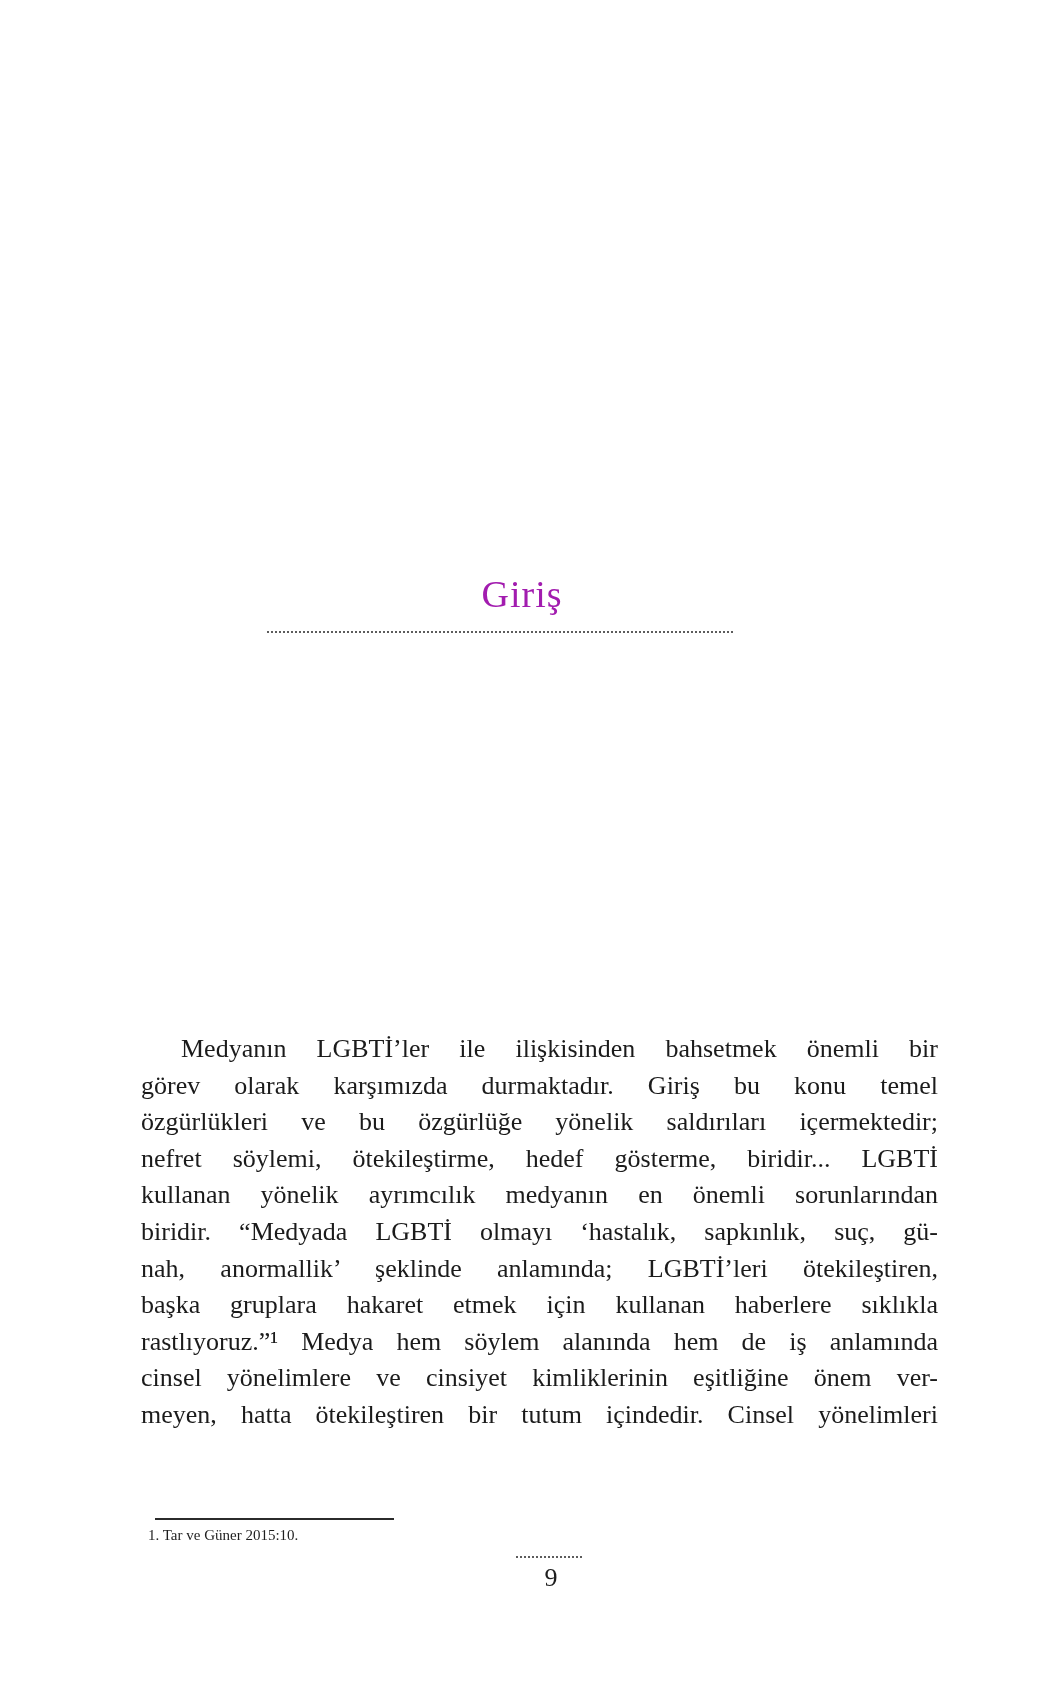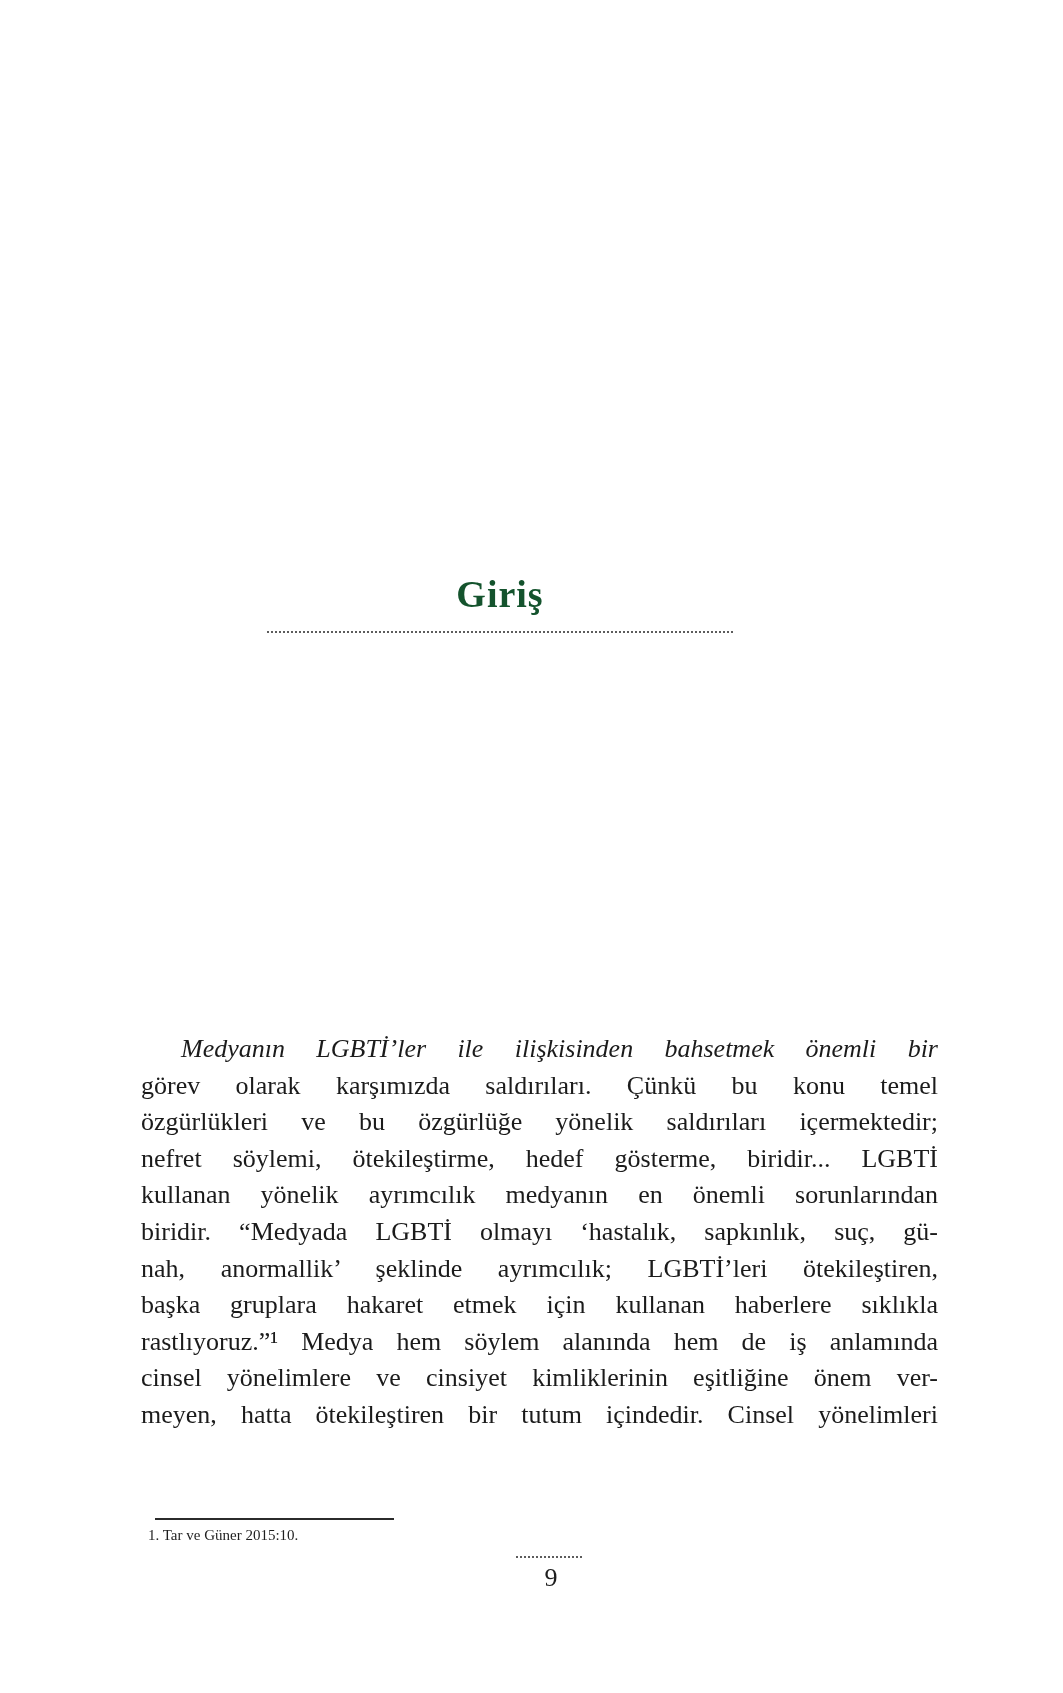--- a/index.html
+++ b/index.html
@@ -14,23 +14,24 @@
     overflow: hidden;
   }
   .title {
     position: absolute;
     top: 572px;
     left: 0;
     width: 1000px;
     margin: 0;
     text-align: center;
     font-size: 38px;
-    font-weight: 700;
+    font-weight: 400;
     letter-spacing: 1px;
-    color: #14532d;
+    color: #a21caf;
+    padding-left: 22px;
   }
   .title-rule {
     position: absolute;
     top: 631px;
     left: 267px;
     width: 466px;
     height: 0;
     border-top: 2px dotted #5c5c5c;
   }
   .paragraph {
@@ -39,21 +40,21 @@
     left: 141px;
     width: 797px;
     font-size: 26px;
     line-height: 36.6px;
     color: #1b1b1b;
   }
   .line {
     text-align: justify;
     text-align-last: justify;
   }
-  .line.indent { text-indent: 40px; font-style: italic; }
+  .line.indent { text-indent: 40px; }
   .fn-rule {
     position: absolute;
     top: 1518px;
     left: 155px;
     width: 239px;
     height: 0;
     border-top: 2px solid #2b2b2b;
   }
   .footnote {
     position: absolute;
@@ -84,26 +85,26 @@
 <body>
 
 <div class="page">
 
   <h1 class="title">Giriş</h1>
 
   <div class="title-rule"></div>
 
   <div class="paragraph">
       <div class="line indent">Medyanın LGBTİ’ler ile ilişkisinden bahsetmek önemli bir</div>
-      <div class="line">görev olarak karşımızda saldırıları. Çünkü bu konu temel</div>
+      <div class="line">görev olarak karşımızda durmaktadır. Giriş bu konu temel</div>
       <div class="line">özgürlükleri ve bu özgürlüğe yönelik saldırıları içermektedir;</div>
       <div class="line">nefret söylemi, ötekileştirme, hedef gösterme, biridir... LGBTİ</div>
       <div class="line">kullanan yönelik ayrımcılık medyanın en önemli sorunlarından</div>
       <div class="line">biridir. “Medyada LGBTİ olmayı ‘hastalık, sapkınlık, suç, gü-</div>
-      <div class="line">nah, anormallik’ şeklinde ayrımcılık; LGBTİ’leri ötekileştiren,</div>
+      <div class="line">nah, anormallik’ şeklinde anlamında; LGBTİ’leri ötekileştiren,</div>
       <div class="line">başka gruplara hakaret etmek için kullanan haberlere sıklıkla</div>
       <div class="line">rastlıyoruz.”¹ Medya hem söylem alanında hem de iş anlamında</div>
       <div class="line">cinsel yönelimlere ve cinsiyet kimliklerinin eşitliğine önem ver-</div>
       <div class="line">meyen, hatta ötekileştiren bir tutum içindedir. Cinsel yönelimleri</div>
     </div>
 
   <div class="fn-rule"></div>
 
   <div class="footnote">1. Tar ve Güner 2015:10.</div>
 

